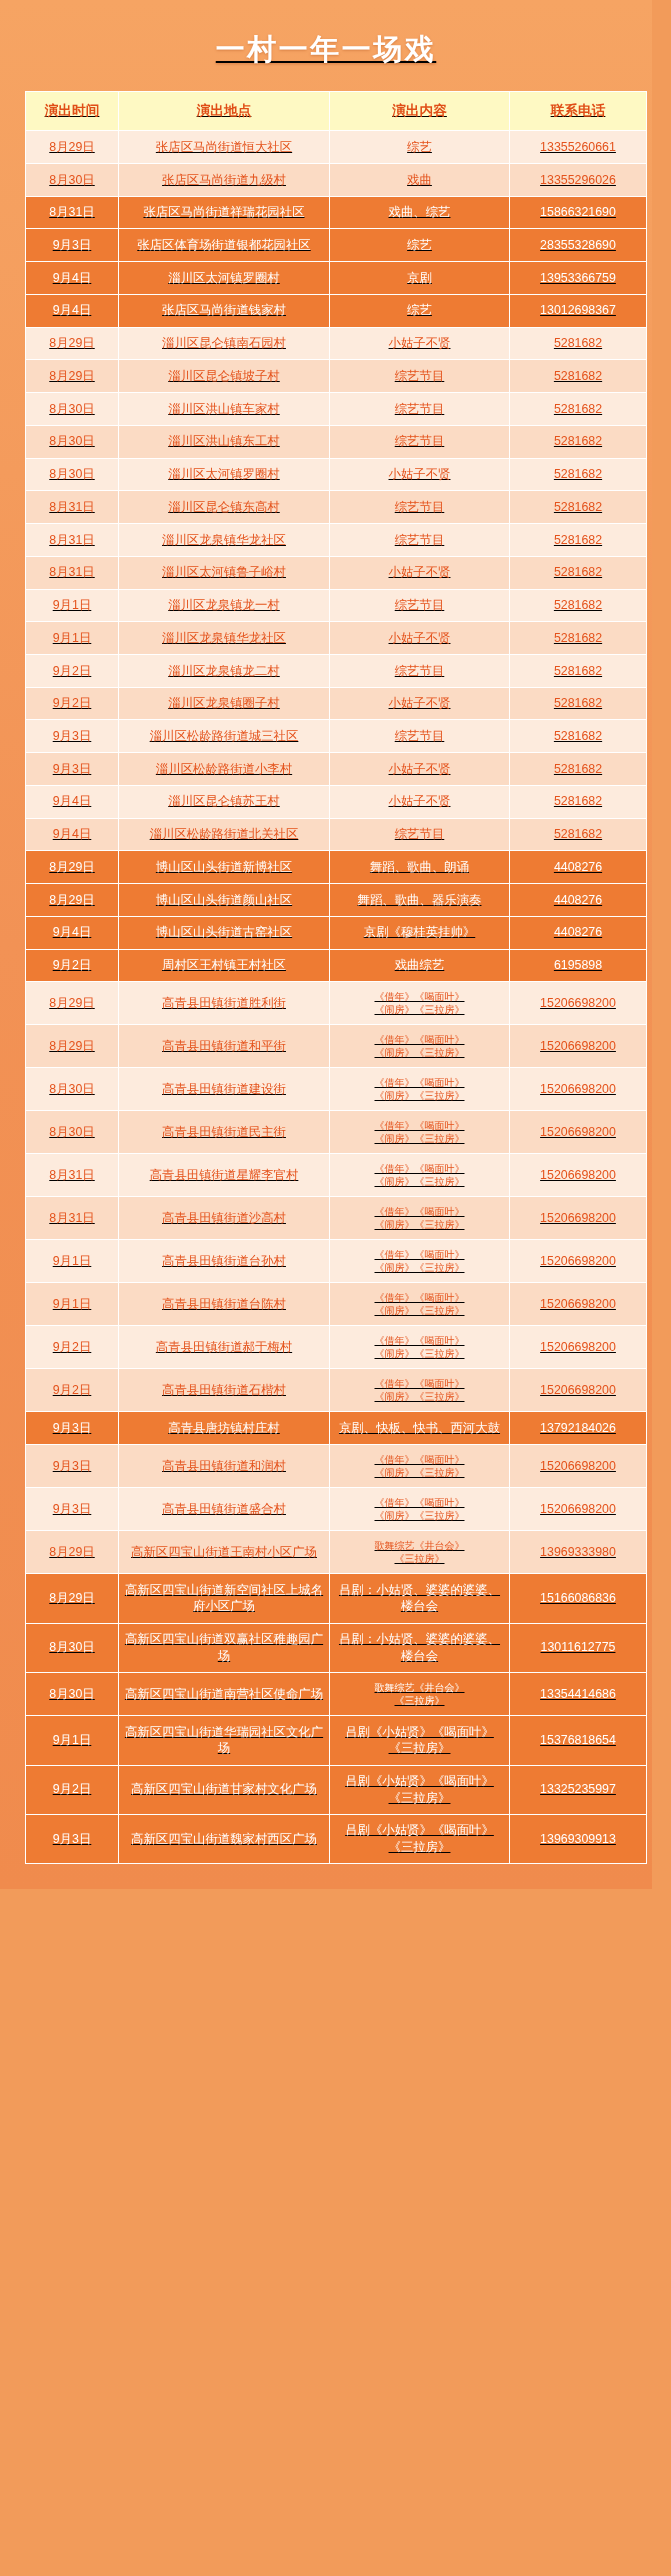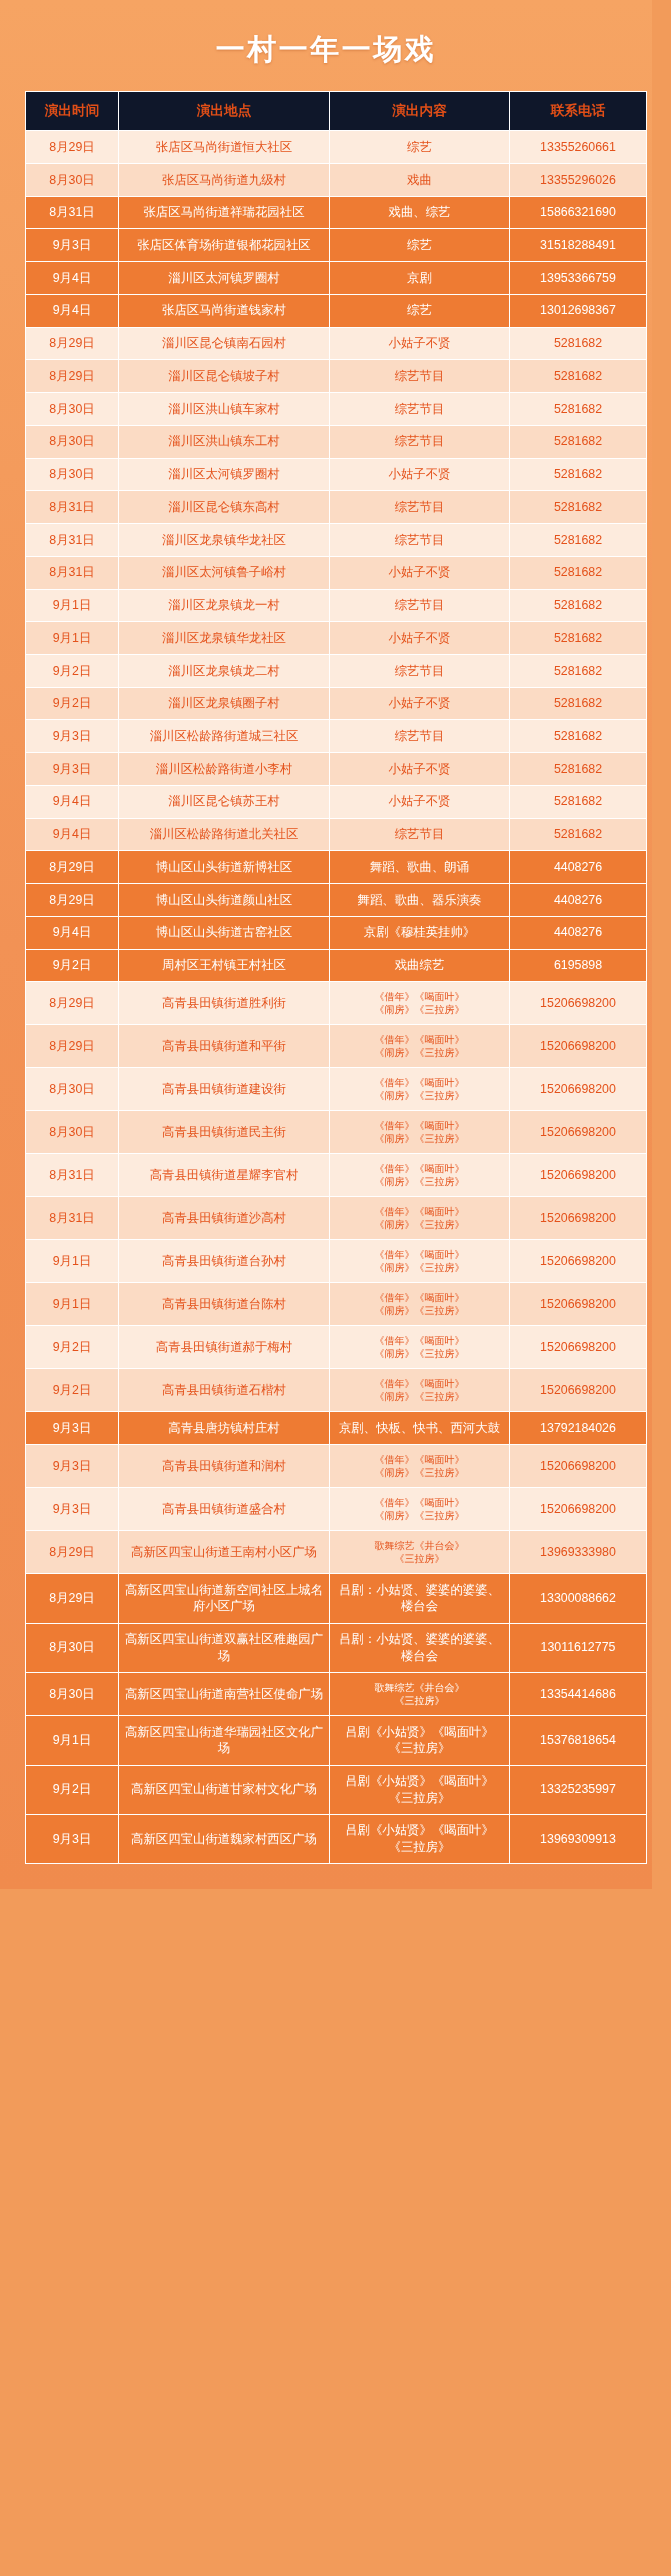--- a/index.html
+++ b/index.html
@@ -6,20 +6,21 @@
   body{
     width:671px;
     background:#f29b5a;
     font-family:"Liberation Sans","DejaVu Sans",sans-serif;
   }
   .page{
     width:652px;
     box-sizing:border-box;
     padding:18.6px 25px 25px 25px;
     background:linear-gradient(180deg,#f6a463 0%,#f29255 50%,#f08b4d 100%);
+    text-decoration:underline;
   }
   .title{
     text-align:center;
     color:#ffffff;
     font-size:29px;
     font-weight:bold;
     letter-spacing:2.5px;
     margin:11.2px 0 21px 0;
     text-shadow:0 1.2px 2.5px rgba(160,60,10,.35);
   }
@@ -37,21 +38,21 @@
     border:0.6px solid #ffffff;
     text-align:center;
     vertical-align:middle;
     font-size:12.4px;
     color:#e4521b;
     padding:7.5px 3.7px;
     line-height:1.35;
     word-break:break-all;
   }
   thead th{
-    background:#0f172a;
+    background:#fef9c3;
     color:#e04e17;
     font-size:13.7px;
     font-weight:bold;
     padding:10px 3.7px;
   }
   tbody tr.odd td{background:#fdebdd;}
   tbody tr.even td{background:#fbdbc4;}
   tbody tr.dark td{
     background:#ee7b33;
     color:#ffffff;
@@ -99,21 +100,21 @@
         <tr class="dark">
           <td>8月31日</td>
           <td>张店区马尚街道祥瑞花园社区</td>
           <td>戏曲、综艺</td>
           <td>15866321690</td>
         </tr>
         <tr class="dark">
           <td>9月3日</td>
           <td>张店区体育场街道银都花园社区</td>
           <td>综艺</td>
-          <td>31518288491</td>
+          <td>28355328690</td>
         </tr>
         <tr class="dark">
           <td>9月4日</td>
           <td>淄川区太河镇罗圈村</td>
           <td>京剧</td>
           <td>13953366759</td>
         </tr>
         <tr class="dark">
           <td>9月4日</td>
           <td>张店区马尚街道钱家村</td>
@@ -360,21 +361,21 @@
           <td class="multi">
             <span class="ln">歌舞综艺《井台会》</span>
             <span class="ln">《三拉房》</span>
           </td>
           <td>13969333980</td>
         </tr>
         <tr class="dark">
           <td>8月29日</td>
           <td>高新区四宝山街道新空间社区上城名府小区广场</td>
           <td>吕剧：小姑贤、婆婆的婆婆、楼台会</td>
-          <td>13300088662</td>
+          <td>15166086836</td>
         </tr>
         <tr class="dark">
           <td>8月30日</td>
           <td>高新区四宝山街道双赢社区稚趣园广场</td>
           <td>吕剧：小姑贤、婆婆的婆婆、楼台会</td>
           <td>13011612775</td>
         </tr>
         <tr class="dark">
           <td>8月30日</td>
           <td>高新区四宝山街道南营社区使命广场</td>

